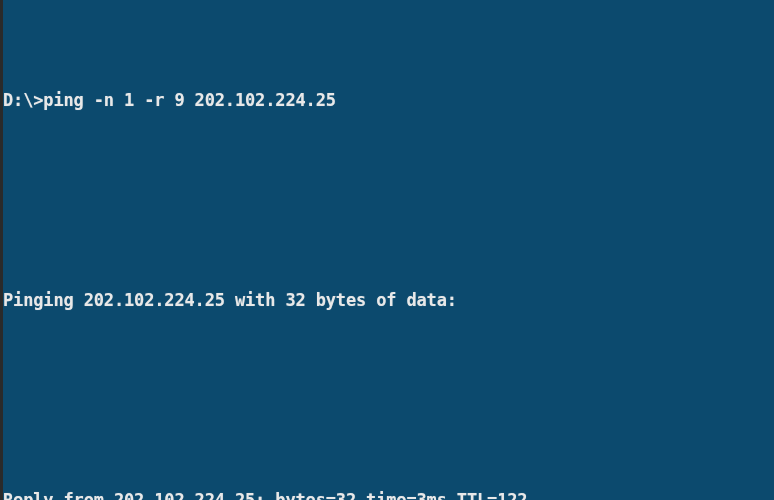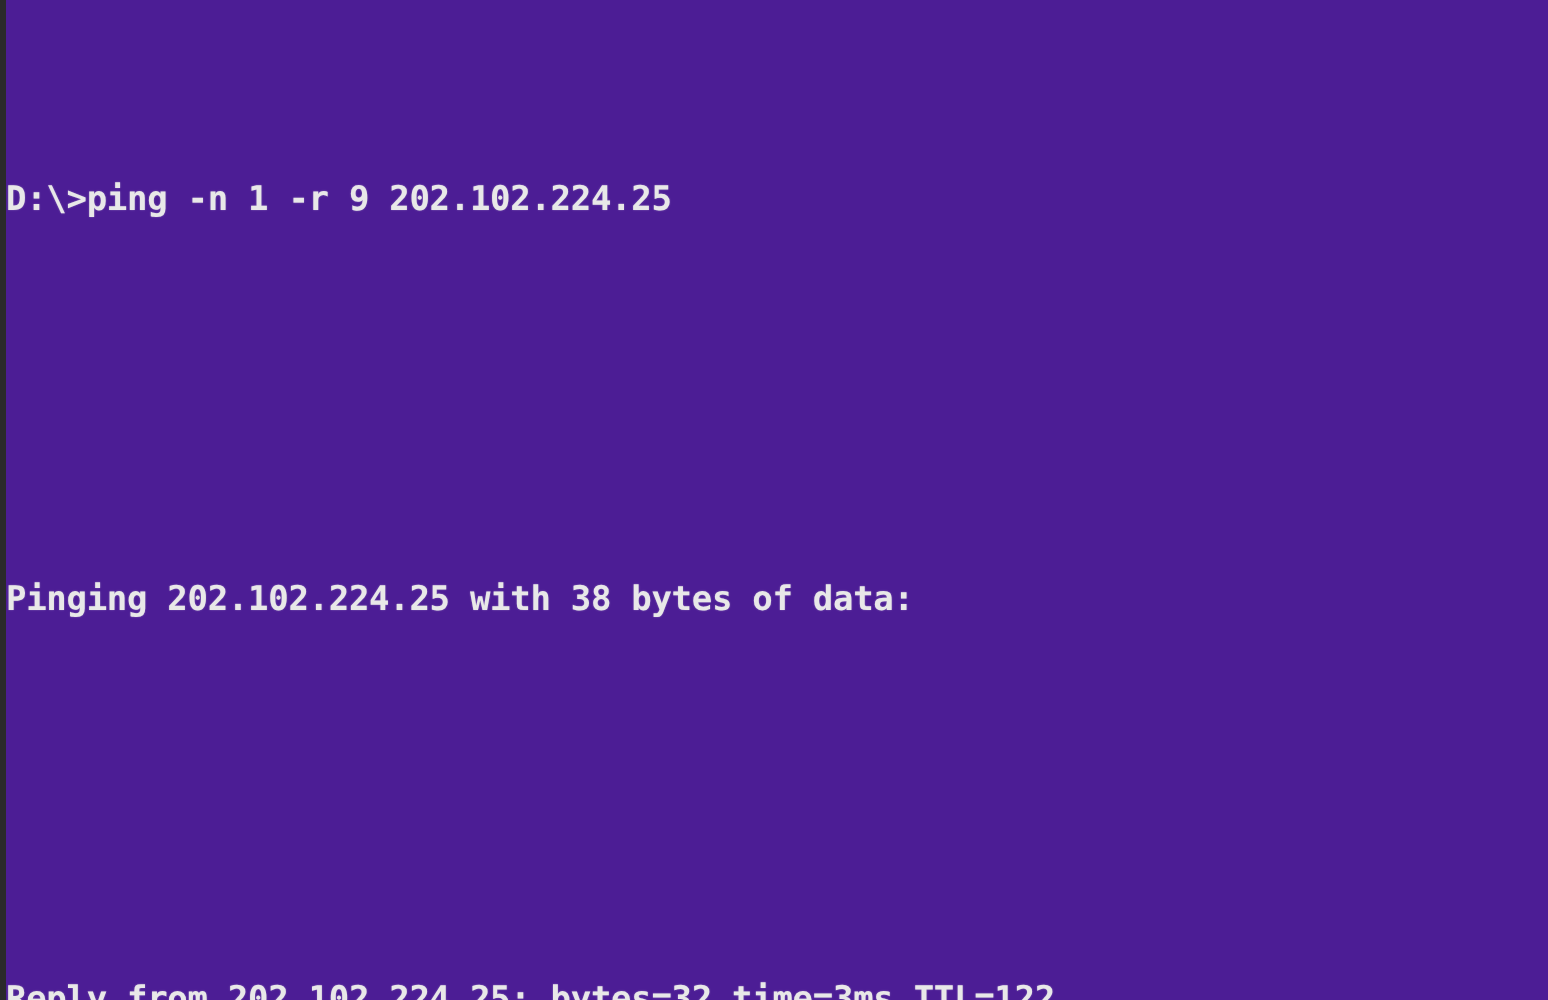--- a/index.html
+++ b/index.html
@@ -5,21 +5,21 @@
 <style>
   html, body {
     margin: 0;
     padding: 0;
     background: #000000;
   }
   #console {
     position: relative;
     width: 774px;
     height: 500px;
-    background: #4c1d95;
+    background: #0c4a6e;
     overflow: hidden;
     box-sizing: border-box;
   }
   
   #console::before {
     content: "";
     position: absolute;
     left: 0;
     top: 0;
     width: 3px;
@@ -50,21 +50,21 @@
 </head>
 <body>
 
 <div id="console">
   <div class="screen">
 
     <div class="line">D:\&gt;ping -n 1 -r 9 202.102.224.25</div>
 
     <div class="blank"></div>
 
-    <div class="line">Pinging 202.102.224.25 with 38 bytes of data:</div>
+    <div class="line">Pinging 202.102.224.25 with 32 bytes of data:</div>
 
     <div class="blank"></div>
 
     <div class="line">Reply from 202.102.224.25: bytes=32 time=3ms TTL=122</div>
 
     
 
     
     
     

